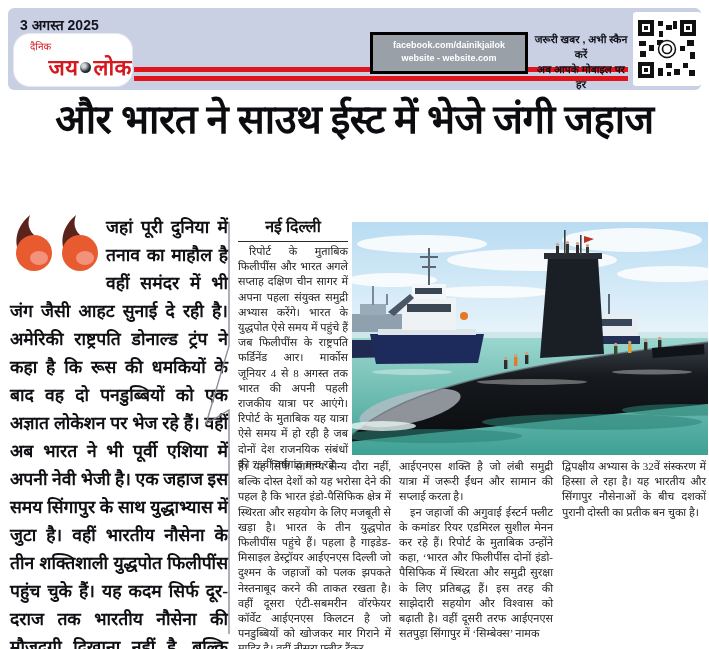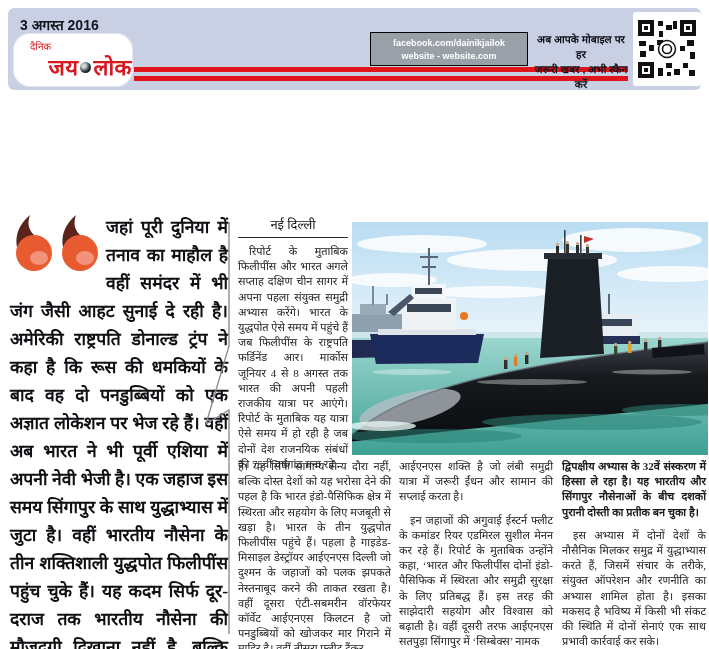--- a/index.html
+++ b/index.html
@@ -14,78 +14,78 @@
   .logo-box{position:absolute;left:6px;top:26px;width:118px;height:52px;background:#fff;
             border-radius:16px;box-shadow:0 0 0 1px #e7e9f2;}
   .logo-top{position:absolute;left:16px;top:5px;font-size:10px;font-weight:normal;color:#d6181f;}
   .logo-main{position:absolute;left:0;right:0;top:17px;text-align:right;font-size:22px;
              font-weight:bold;color:#d6181f;letter-spacing:.5px;white-space:nowrap;}
   .globe{display:inline-block;width:11px;height:11px;border-radius:50%;
          background:radial-gradient(circle at 35% 35%,#cfd6da 18%,#23282d 60%);
          vertical-align:middle;margin:0 2px 3px 2px;}
   .stripe{position:absolute;left:126px;width:494px;height:5px;background:#e0151c;}
   .stripe.s1{top:59px;} .stripe.s2{top:68px;}
-  .social-box{position:absolute;left:362px;top:24px;width:158px;height:34px;background:#9aa0a8;
-              border:1px solid #000000;color:#fff;text-align:center;font-size:9px;
+  .social-box{position:absolute;left:362px;top:24px;width:158px;height:42px;background:#9aa0a8;
+              border:3px solid #000000;color:#fff;text-align:center;font-size:9px;
               font-weight:bold;line-height:13px;padding-top:4px;box-sizing:border-box;}
   .scan-note{position:absolute;left:523px;top:24px;width:100px;text-align:center;
              font-size:10.5px;font-weight:bold;color:#101018;line-height:15px;}
   .qr{position:absolute;left:625px;top:4px;width:68px;height:74px;background:#fff;
       border-radius:3px;}
   .qr svg{position:absolute;left:4px;top:7px;}
 
   
   .headline{position:absolute;left:8px;top:92px;width:693px;text-align:center;
             font-weight:800;font-size:40px;line-height:55px;color:#0c0c10;
             letter-spacing:-.5px;white-space:nowrap;}
 
   
   .pull-quote{position:absolute;left:10px;top:213px;width:218px;font-size:17.5px;
               line-height:28px;font-weight:600;text-align:justify;text-align-last:right;
               color:#101014;}
   .quote-icon{float:left;width:96px;height:78px;}
   .divider{position:absolute;left:203px;top:218px;}
   .dateline-wrap{position:absolute;left:238px;top:215px;width:110px;text-align:center;}
-  .dateline{font-size:13px;font-weight:normal;padding-bottom:4px;}
+  .dateline{font-size:16px;font-weight:bold;padding-bottom:4px;}
   .dateline-rule{height:0;border-bottom:1.5px solid #2a2a2a;margin-bottom:5px;}
   .body-txt{font-size:11px;line-height:15.2px;text-align:justify;text-indent:11px;
             color:#1b1b1b;}
   .col2-top{position:absolute;left:238px;top:244px;width:110px;}
   .col2-bottom{position:absolute;left:238px;top:459px;width:153px;text-indent:0;}
   .col3{position:absolute;left:399px;top:459px;width:154px;}
   .col4{position:absolute;left:562px;top:459px;width:144px;}
-  .col3 .p2,.col4 .p2{margin-top:8px;}
+  .col3 .p2,.col4 .p2{margin-top:0;}
   .body-txt p{margin:0;}
 
   .photo{position:absolute;left:352px;top:222px;width:356px;height:233px;overflow:hidden;}
 </style>
 </head>
 <body>
 
 <div class="page">
 
   <div class="masthead">
-    <div class="date">3 अगस्त 2016</div>
+    <div class="date">3 अगस्त 2025</div>
 
     <div class="logo-box">
       <div class="logo-top">दैनिक</div>
       <div class="logo-main"><span>जय</span><span class="globe"></span><span>लोक</span></div>
     </div>
 
     <div class="stripe s1"></div>
     <div class="stripe s2"></div>
 
     <div class="social-box">
       <div>facebook.com/dainikjailok</div>
       <div>website - website.com</div>
     </div>
 
     <div class="scan-note">
+      <div>जरूरी खबर , अभी स्कैन करें</div>
       <div>अब आपके मोबाइल पर हर</div>
-      <div>जरूरी खबर , अभी स्कैन करें</div>
     </div>
 
     <div class="qr">
       <svg width="60" height="60" viewBox="0 0 60 60">
         <rect x="0" y="0" width="60" height="60" fill="#fff"></rect>
         <g fill="#111">
           <rect x="1" y="1" width="16" height="16"></rect>
             <rect x="43" y="1" width="16" height="16"></rect>
             <rect x="1" y="43" width="16" height="16"></rect>
           <rect x="21" y="2" width="5" height="5"></rect>
@@ -116,20 +116,21 @@
             <rect x="49" y="7" width="4" height="4"></rect>
             <rect x="7" y="49" width="4" height="4"></rect>
           </g>
         <circle cx="30" cy="30" r="8.5" fill="#fff" stroke="#111" stroke-width="1.5"></circle>
         <circle cx="30" cy="30" r="4.5" fill="none" stroke="#111" stroke-width="1.6"></circle>
       </svg>
     </div>
   </div>
 
   <div class="headline">
+    <div>और भारत ने साउथ ईस्ट में भेजे जंगी जहाज</div>
   </div>
 
   <div class="pull-quote">
     <span class="quote-icon">
       <svg width="96" height="62" viewBox="0 0 96 62">
         <g>
           <path d="M20,2 C8,12 3,26 9,40 L24,22 C17,15 18,8 20,2 Z" fill="#5a241d"></path>
           <circle cx="24" cy="40" r="18" fill="#e85a2f"></circle>
           <ellipse cx="29" cy="45" rx="9" ry="7" fill="#f2927a"></ellipse>
           <path d="M66,2 C54,12 49,26 55,40 L70,22 C63,15 64,8 66,2 Z" fill="#5a241d"></path>
@@ -262,17 +263,16 @@
   </div>
 
   <div class="col2-bottom body-txt">हैं। यह सिर्फ सामान्य सैन्य दौरा नहीं, बल्कि दोस्त देशों को यह भरोसा देने की पहल है कि भारत इंडो-पैसिफिक क्षेत्र में स्थिरता और सहयोग के लिए मजबूती से खड़ा है। भारत के तीन युद्धपोत फिलीपींस पहुंचे हैं। पहला है गाइडेड-मिसाइल डेस्ट्रॉयर आईएनएस दिल्ली जो दुश्मन के जहाजों को पलक झपकते नेस्तनाबूद करने की ताकत रखता है। वहीं दूसरा एंटी-सबमरीन वॉरफेयर कॉर्वेट आईएनएस किलटन है जो पनडुब्बियों को खोजकर मार गिराने में माहिर है। वहीं तीसरा फ्लीट टैंकर</div>
 
   <div class="col3 body-txt">
     <p style="text-indent:0;">आईएनएस शक्ति है जो लंबी समुद्री यात्रा में जरूरी ईंधन और सामान की सप्लाई करता है।</p>
     <p class="p2">इन जहाजों की अगुवाई ईस्टर्न फ्लीट के कमांडर रियर एडमिरल सुशील मेनन कर रहे हैं। रिपोर्ट के मुताबिक उन्होंने कहा, ‘भारत और फिलीपींस दोनों इंडो-पैसिफिक में स्थिरता और समुद्री सुरक्षा के लिए प्रतिबद्ध हैं। इस तरह की साझेदारी सहयोग और विश्वास को बढ़ाती है। वहीं दूसरी तरफ आईएनएस सतपुड़ा सिंगापुर में ‘सिम्बेक्स’ नामक</p>
   </div>
 
   <div class="col4 body-txt">
-    <p style="text-indent:0;font-weight:bold;">द्विपक्षीय अभ्यास के 32वें संस्करण में हिस्सा ले रहा है। यह भारतीय और सिंगापुर नौसेनाओं के बीच दशकों पुरानी दोस्ती का प्रतीक बन चुका है।</p>
-    <p class="p2">इस अभ्यास में दोनों देशों के नौसैनिक मिलकर समुद्र में युद्धाभ्यास करते हैं, जिसमें संचार के तरीके, संयुक्त ऑपरेशन और रणनीति का अभ्यास शामिल होता है। इसका मकसद है भविष्य में किसी भी संकट की स्थिति में दोनों सेनाएं एक साथ प्रभावी कार्रवाई कर सके।</p>
+    <p style="text-indent:0;">द्विपक्षीय अभ्यास के 32वें संस्करण में हिस्सा ले रहा है। यह भारतीय और सिंगापुर नौसेनाओं के बीच दशकों पुरानी दोस्ती का प्रतीक बन चुका है।</p>
   </div>
 
 </div>
 
 </body></html>

